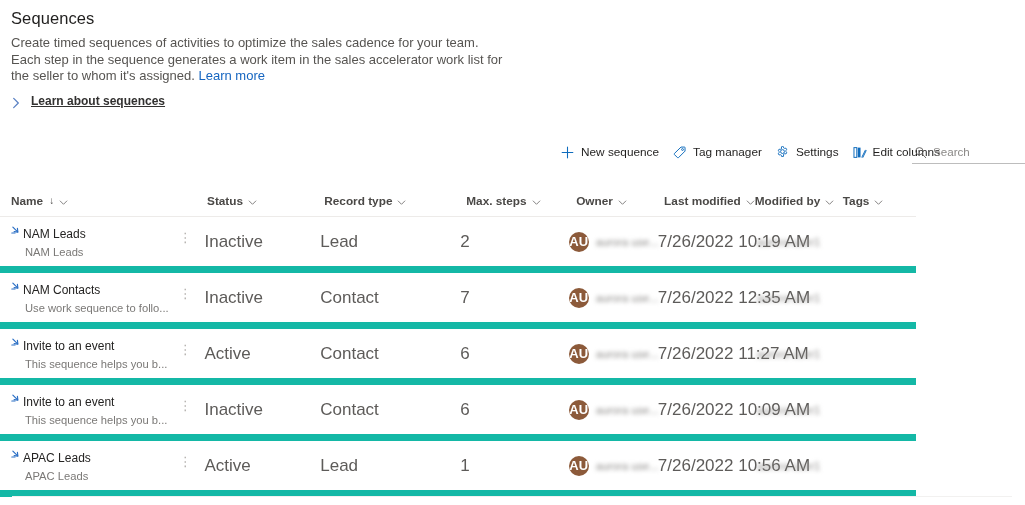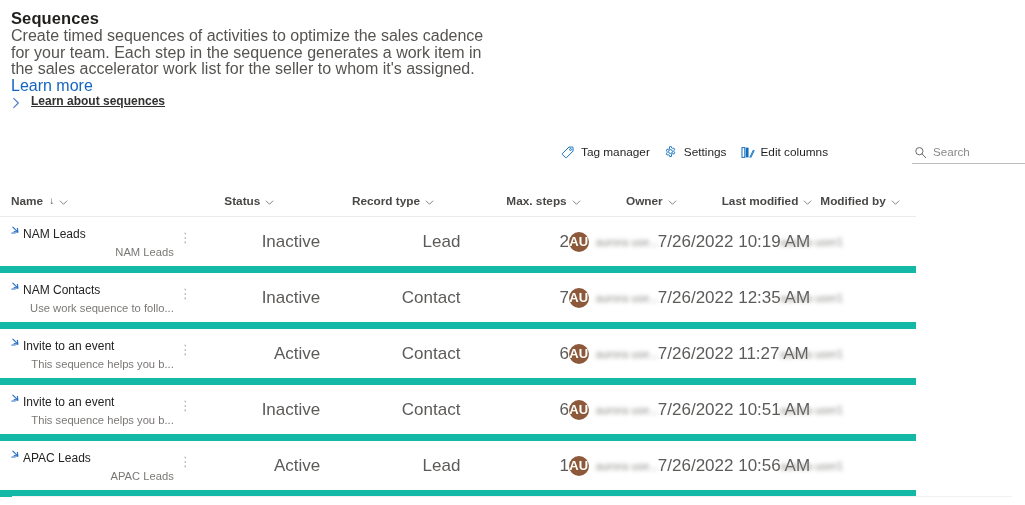--- a/index.html
+++ b/index.html
@@ -9,26 +9,26 @@
     background: #ffffff;
     font-family: "Liberation Sans", sans-serif;
     color: #323130;
     overflow: hidden;
   }
   .page { position: relative; width: 1025px; height: 505px; background: #fff; }
 
   
   .page-title {
     position: absolute; left: 11px; top: 9px;
-    font-size: 16.5px; font-weight: 700; color: #201f1e;
+    font-size: 16.5px; font-weight: 400; color: #201f1e;
     letter-spacing: .1px;
   }
   .page-desc {
-    position: absolute; left: 11px; top: 28px; width: 492px;
-    font-size: 16px; line-height: 16.5px; color: #565451;
+    position: absolute; left: 11px; top: 35px; width: 492px;
+    font-size: 13px; line-height: 16.5px; color: #565451;
   }
   .page-desc a { color: #1565c0; text-decoration: none; }
 
   .learn-row {
     position: absolute; left: 10px; top: 94px;
     display: flex; align-items: center; gap: 9px;
     cursor: pointer;
   }
   .chev-right { width: 12px; height: 12px; display: block; }
   .learn-label { font-size: 12px; font-weight: 700; color: #323130; text-decoration: underline; }
@@ -57,21 +57,21 @@
   .searchbox .ico { width: 13px; height: 13px; display: block; flex: none; }
   .search-input {
     border: 0; outline: 0; background: transparent;
     font-size: 11.6px; color: #605e5c; width: 100px;
     font-family: "Liberation Sans", sans-serif;
     padding: 0;
   }
   .search-input::placeholder { color: #8a8886; }
 
   
-  .grid { position: absolute; left: 0px; top: 185px; width: 916px; text-align: right; }
+  .grid { position: absolute; left: 0px; top: 185px; width: 916px; }
   .grid-head {
     display: flex; align-items: center;
     height: 32px;
     border-bottom: 1px solid #edebe9;
     padding-left: 11px;
   }
   .hcell {
     display: flex; align-items: center; gap: 5px;
     font-size: 11.8px; font-weight: 600; color: #4a4846;
     cursor: pointer; height: 32px; white-space: nowrap;
@@ -158,20 +158,28 @@
     <span class="chev-right">
       <svg viewBox="0 0 12 12" width="12" height="12">
           <path d="M3.7 1.4 L8.3 6 L3.7 10.6" fill="none" stroke="#5b82c4" stroke-width="1.3" stroke-linecap="round" stroke-linejoin="round"></path>
         </svg>
     </span>
     <span class="learn-label">Learn about sequences</span>
   </div>
 
   <div class="commandbar">
 
+    <button class="cmd">
+      <span class="ico">
+        <svg viewBox="0 0 16 16" width="15" height="15">
+            <path d="M8 2.3 V13.7 M2.3 8 H13.7" stroke="#0f6cbd" stroke-width="1.15" stroke-linecap="round"></path>
+          </svg>
+      </span>
+      <span>New sequence</span>
+    </button>
 
     <button class="cmd">
       <span class="ico">
         <svg viewBox="0 0 16 16" width="15" height="15">
           <path d="M9.6 2.2 H13.3 a.6.6 0 0 1 .6.6 V6.5 L6.9 13.5 a.7.7 0 0 1-1 0 L2.5 10.1 a.7.7 0 0 1 0-1 Z" fill="none" stroke="#0f6cbd" stroke-width="1.05" stroke-linejoin="round"></path>
           <circle cx="11.2" cy="4.8" r="1.0" fill="none" stroke="#0f6cbd" stroke-width="1.0"></circle>
         </svg>
       </span>
       <span>Tag manager</span>
     </button>
@@ -262,20 +270,28 @@
         </span>
       </div>
       <div class="hcell c-modby">
         <span>Modified by</span>
         <span class="chev-dn">
           <svg viewBox="0 0 10 10" width="9" height="9">
               <path d="M1.3 3.3 L5 7 L8.7 3.3" fill="none" stroke="#605e5c" stroke-width="1.0" stroke-linecap="round" stroke-linejoin="round"></path>
             </svg>
         </span>
       </div>
+      <div class="hcell c-tags">
+        <span>Tags</span>
+        <span class="chev-dn">
+          <svg viewBox="0 0 10 10" width="9" height="9">
+              <path d="M1.3 3.3 L5 7 L8.7 3.3" fill="none" stroke="#605e5c" stroke-width="1.0" stroke-linecap="round" stroke-linejoin="round"></path>
+            </svg>
+        </span>
+      </div>
     </div>
 
     <div id="rows-host">
   <div class="grid-row">
     <div class="c-name">
       <div class="name-wrap">
         <div class="name-main">
           <span class="seq-ico">
             <svg viewBox="0 0 14 14" width="13" height="13">
               <path d="M2.0 2.2 L7.2 7.4" stroke="#2a6ec4" stroke-width="1.25" stroke-linecap="round"></path>
@@ -435,21 +451,21 @@
     <div class="c-steps">
       <span class="cellval num">6</span>
     </div>
     <div class="c-owner">
       <div class="owner-cell">
         <span class="avatar" style="background: rgb(140, 90, 58);">AU</span>
         <span class="blur">aurora use...</span>
       </div>
     </div>
     <div class="c-modif">
-      <span class="cellval">7/26/2022 10:51 AM</span>
+      <span class="cellval">7/26/2022 10:09 AM</span>
     </div>
     <div class="c-modby">
       <span class="blur wide">aurora user17</span>
     </div>
     <div class="c-tags">
       <span class="cellval"></span>
     </div>
   </div>
 
   <div class="grid-row">

